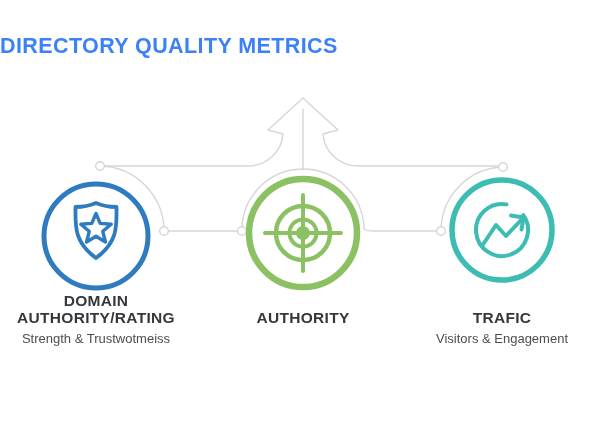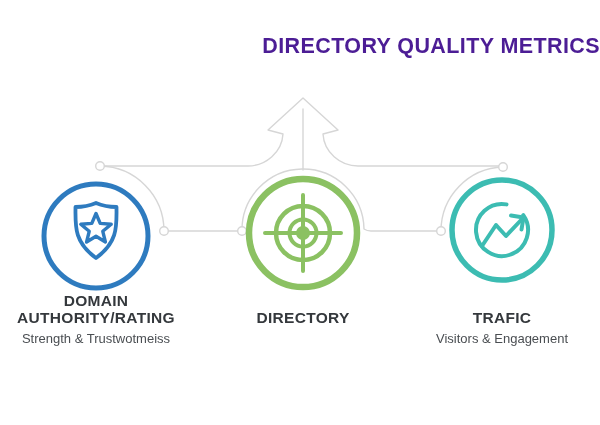--- a/index.html
+++ b/index.html
@@ -8,25 +8,25 @@
     background: #ffffff;
     font-family: "Liberation Sans", sans-serif;
     position: relative;
     overflow: hidden;
   }
   .stage { position: absolute; inset: 0; width: 600px; height: 425px; }
   .page-title {
     position: absolute;
     top: 34px; left: 0; width: 600px;
     margin: 0;
-    text-align: right;
+    text-align: left;
     font-size: 21.5px;
     font-weight: bold;
     letter-spacing: 0.4px;
-    color: #4c1d95;
+    color: #3b82f6;
   }
   svg.diagram { position: absolute; top: 0; left: 0; }
   .metric {
     position: absolute;
     width: 200px;
     text-align: center;
   }
   .metric-title {
     font-size: 15.5px;
     font-weight: bold;
@@ -111,20 +111,20 @@
       <path d="M 511 215.5 L 523.5 217.5 L 521.5 229.5"></path>
     </g>
   </svg>
 
   <div class="metric metric-domain">
     <div class="metric-title">DOMAIN
 AUTHORITY/RATING</div>
     <div class="metric-subtitle">Strength &amp; Trustwotmeiss</div>
   </div>
   <div class="metric metric-relevance">
-    <div class="metric-title">DIRECTORY</div>
+    <div class="metric-title">AUTHORITY</div>
   </div>
   <div class="metric metric-traffic">
     <div class="metric-title">TRAFIC</div>
     <div class="metric-subtitle">Visitors &amp; Engagement</div>
   </div>
 
 </div>
 
 </body></html>

